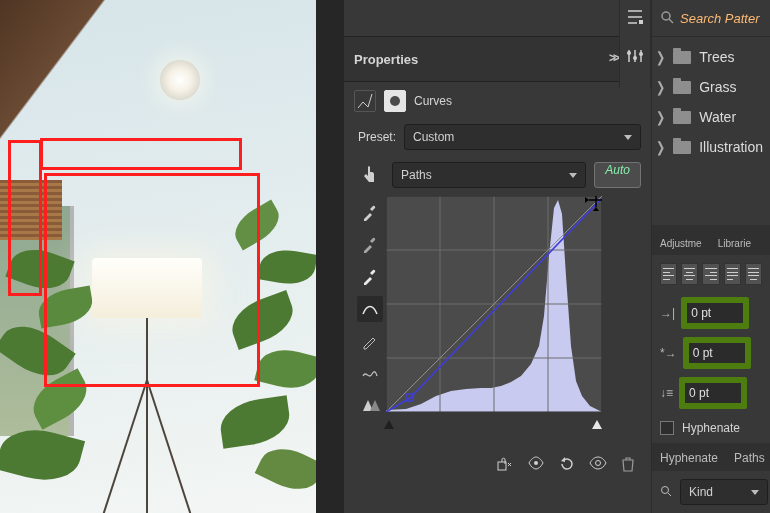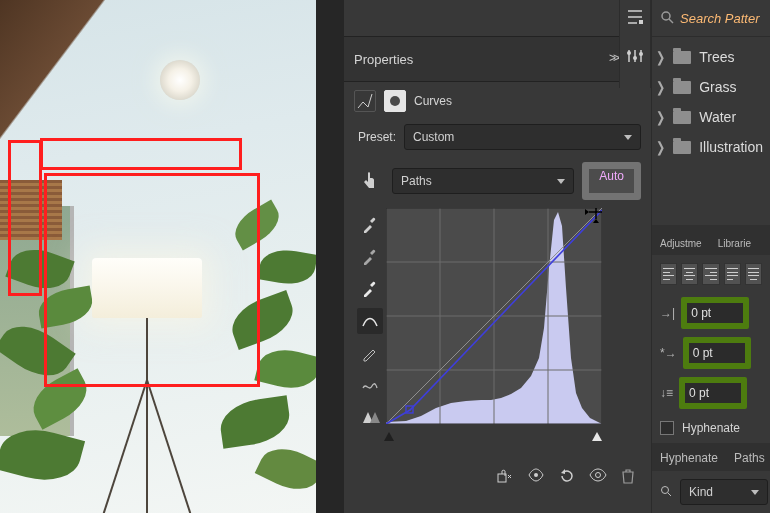--- a/index.html
+++ b/index.html
@@ -103,21 +103,21 @@
     flex-direction:column;
   }
   .prop-header {
     height:44px;
     background:#333;
     border-top:1px solid #222;
     border-bottom:1px solid #222;
     display:flex;
     align-items:center;
     padding:0 10px;
-    font-weight:normal;
+    font-weight:bold;
     font-size:13px;
     margin-top:36px;
     position:relative;
   }
   .prop-header .collapse-icon{
     position:absolute;right:34px;top:14px;font-size:12px;letter-spacing:-3px;color:#c4c4c4;
   }
   .prop-header .menu-icon{
     position:absolute;right:8px;top:12px;width:14px;height:12px;
     display:flex;flex-direction:column;justify-content:space-between;
@@ -149,22 +149,22 @@
     position:absolute;right:8px;top:10px;
     border-left:4px solid transparent;border-right:4px solid transparent;border-top:5px solid #bdbdbd;
   }
   .channel-row{
     display:flex;align-items:center;gap:8px;padding:4px 10px 8px 10px;
   }
   .finger-icon{
     width:30px;height:26px;display:flex;align-items:center;justify-content:center;color:#bdbdbd;font-size:16px;
   }
   .auto-btn{
-    background:#4c4c4c;border:7px solid #737373;border-radius:3px;
-    height:24px;padding:0 10px;color:#f0abfc;
+    background:#4c4c4c;border:1px solid #737373;border-radius:3px;
+    height:24px;padding:0 10px;color:#86efac;font-style:italic;
   }
   .curve-area{
     display:flex;
     padding:0 10px 0 10px;
   }
   .tool-col{
     width:32px;display:flex;flex-direction:column;gap:6px;align-items:center;padding-top:4px;
   }
   .tool-btn{
     width:26px;height:26px;display:flex;align-items:center;justify-content:center;

